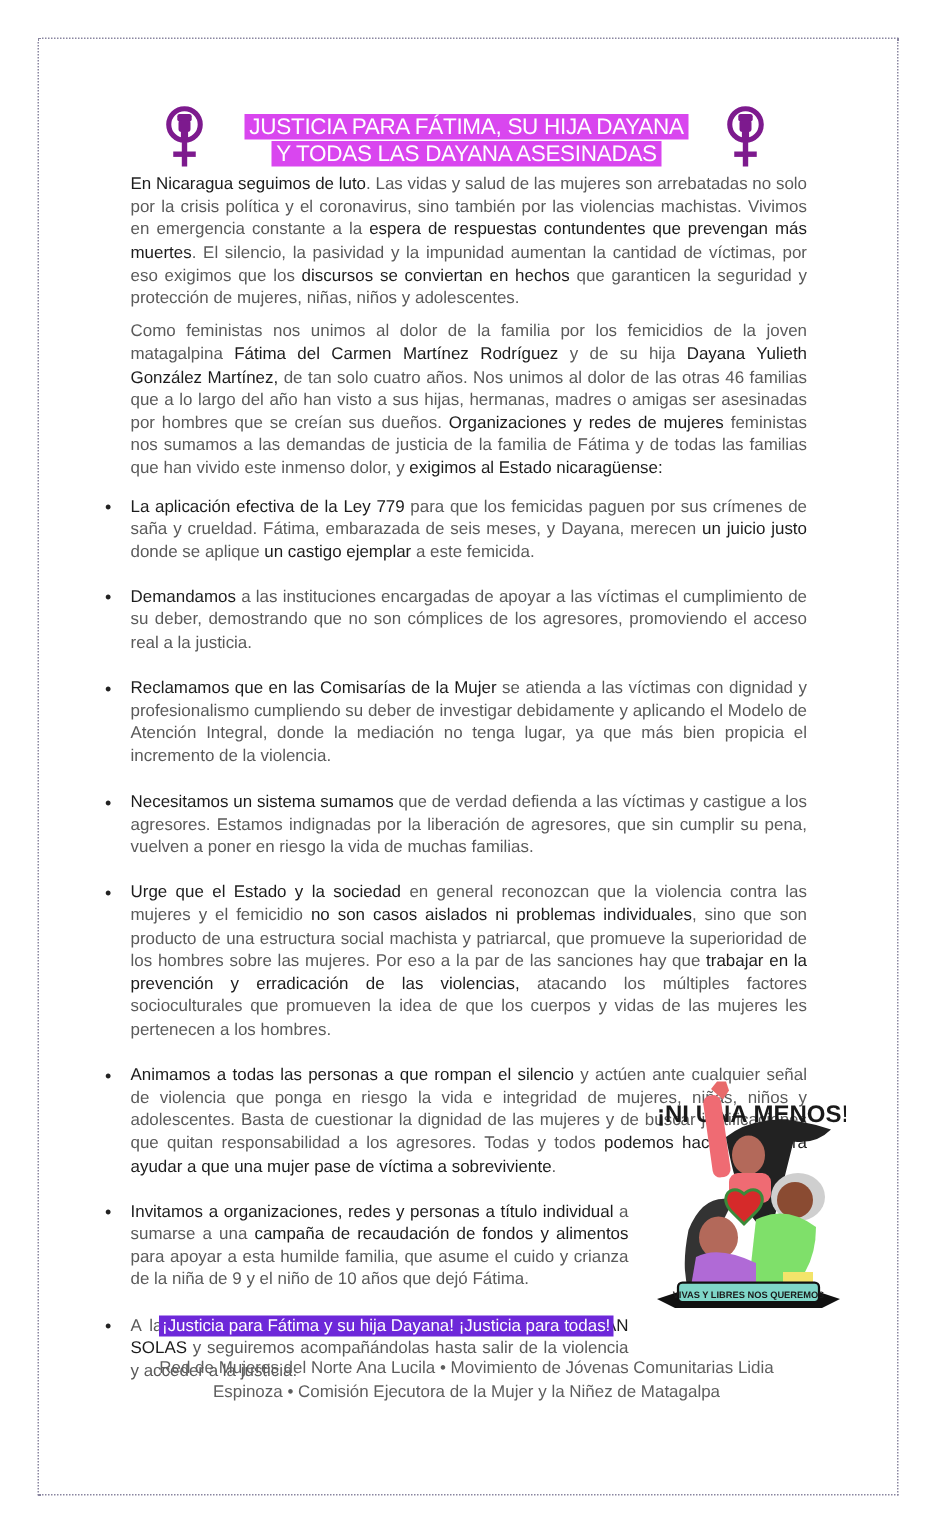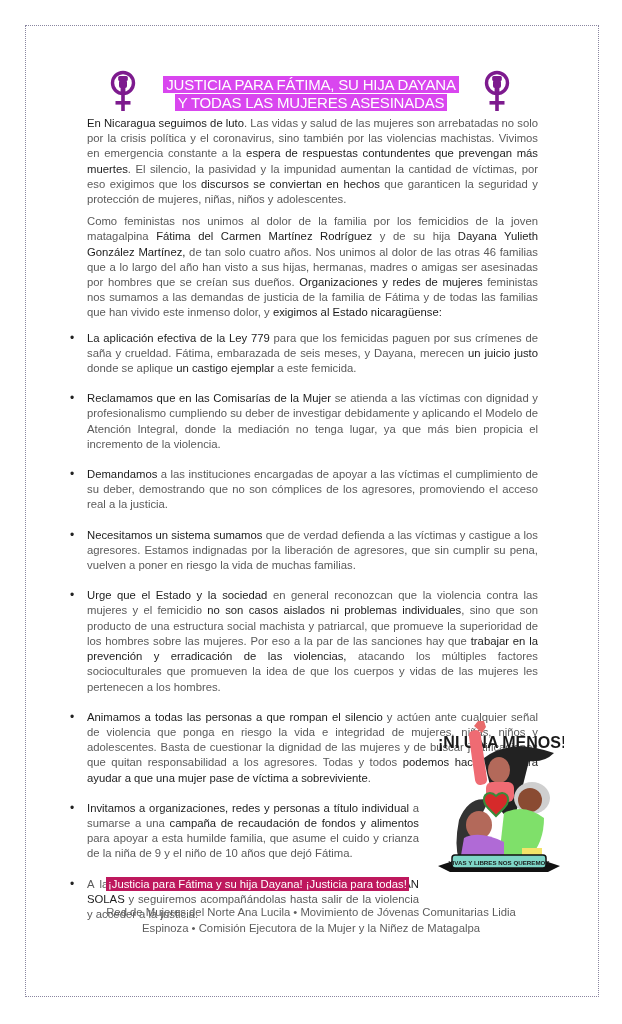--- a/index.html
+++ b/index.html
@@ -17,21 +17,21 @@
   .content { position: absolute; left: 87px; top: 116px; width: 451px;
          font-size: 11.3px; line-height: 15.2px; text-align: justify; }
   .content p { margin: 0 0 7px 0; }
   b { color: #1c1c1c; font-weight: normal; }
   ul.demands { list-style: none; margin: 0; padding: 0; }
   ul.demands li { position: relative; margin: 0 0 15px 0; }
   ul.demands li::before { content: "\2022"; position: absolute; left: -17px; top: 0; color: #222; font-size: 12px; }
   .narrow { width: 332px; }
   .poster { position: absolute; left: 434px; top: 718px; width: 130px; height: 168px; }
   .closing { position: absolute; left: 106px; top: 877px; font-size: 11.3px; line-height: 15px; }
-  .closing span { background: #be185d; color: #ffffff; padding: 1px 2px; }
+  .closing span { background: #6d28d9; color: #ffffff; padding: 1px 2px; }
   .footer { position: absolute; left: 80px; top: 905px; width: 462px; text-align: center;
          font-size: 11.3px; line-height: 15.5px; color: #5e5e5e; }
 </style>
 </head>
 <body>
 
 <div class="page-border"></div>
 
 <svg class="venus-icon left" viewBox="0 0 26 42">
   <circle cx="13" cy="13" r="10.5" fill="none" stroke="#7d1a8e" stroke-width="3.4"></circle>
@@ -46,30 +46,30 @@
   <circle cx="13" cy="13" r="10.5" fill="none" stroke="#7d1a8e" stroke-width="3.4"></circle>
   <rect x="8.2" y="6" width="9.6" height="5" rx="1.5" fill="#7d1a8e"></rect>
   <rect x="9" y="10" width="8" height="8" rx="2" fill="#7d1a8e"></rect>
   <rect x="10.6" y="17" width="4.8" height="5" fill="#7d1a8e"></rect>
   <rect x="11.2" y="23" width="3.6" height="18" fill="#7d1a8e"></rect>
   <rect x="5.5" y="31" width="15" height="3.6" fill="#7d1a8e"></rect>
 </svg>
 
 <div class="title">
   <span class="hl">JUSTICIA PARA FÁTIMA, SU HIJA DAYANA</span><br>
-  <span class="hl">Y TODAS LAS MUJERES ASESINADAS</span>
+  <span class="hl">Y TODAS LAS DAYANA ASESINADAS</span>
 </div>
 
 <div class="content">
   <p><b>En Nicaragua seguimos de luto</b><span>. Las vidas y salud de las mujeres son arrebatadas no solo por la crisis política y el coronavirus, sino también por las violencias machistas. Vivimos en emergencia constante a la </span><b>espera de respuestas contundentes que prevengan más muertes</b><span>. El silencio, la pasividad y la impunidad aumentan la cantidad de víctimas, por eso exigimos que los </span><b>discursos se conviertan en hechos</b><span> que garanticen la seguridad y protección de mujeres, niñas, niños y adolescentes.</span></p>
   <p><span>Como feministas nos unimos al dolor de la familia por los femicidios de la joven matagalpina </span><b>Fátima del Carmen Martínez Rodríguez</b><span> y de su hija </span><b>Dayana Yulieth González Martínez,</b><span> de tan solo cuatro años. Nos unimos al dolor de las otras 46 familias que a lo largo del año han visto a sus hijas, hermanas, madres o amigas ser asesinadas por hombres que se creían sus dueños. </span><b>Organizaciones y redes de mujeres</b><span> feministas nos sumamos a las demandas de justicia de la familia de Fátima y de todas las familias que han vivido este inmenso dolor, y </span><b>exigimos al Estado nicaragüense:</b></p>
   <ul class="demands" style="margin-top:10px;">
     <li><b>La aplicación efectiva de la Ley 779</b><span> para que los femicidas paguen por sus crímenes de saña y crueldad. Fátima, embarazada de seis meses, y Dayana, merecen </span><b>un juicio justo</b><span> donde se aplique </span><b>un castigo ejemplar</b><span> a este femicida.</span></li>
+    <li><b>Demandamos</b><span> a las instituciones encargadas de apoyar a las víctimas el cumplimiento de su deber, demostrando que no son cómplices de los agresores, promoviendo el acceso real a la justicia.</span></li>
     <li><b>Reclamamos que en las Comisarías de la Mujer</b><span> se atienda a las víctimas con dignidad y profesionalismo cumpliendo su deber de investigar debidamente y aplicando el Modelo de Atención Integral, donde la mediación no tenga lugar, ya que más bien propicia el incremento de la violencia.</span></li>
-    <li><b>Demandamos</b><span> a las instituciones encargadas de apoyar a las víctimas el cumplimiento de su deber, demostrando que no son cómplices de los agresores, promoviendo el acceso real a la justicia.</span></li>
     <li><b>Necesitamos un sistema sumamos</b><span> que de verdad defienda a las víctimas y castigue a los agresores. Estamos indignadas por la liberación de agresores, que sin cumplir su pena, vuelven a poner en riesgo la vida de muchas familias.</span></li>
     <li><b>Urge que el Estado y la sociedad</b><span> en general reconozcan que la violencia contra las mujeres y el femicidio </span><b>no son casos aislados ni problemas individuales</b><span>, sino que son producto de una estructura social machista y patriarcal, que promueve la superioridad de los hombres sobre las mujeres. Por eso a la par de las sanciones hay que </span><b>trabajar en la prevención y erradicación de las violencias,</b><span> atacando los múltiples factores socioculturales que promueven la idea de que los cuerpos y vidas de las mujeres les pertenecen a los hombres.</span></li>
     <li><b>Animamos a todas las personas a que rompan el silencio</b><span> y actúen ante cualquier señal de violencia que ponga en riesgo la vida e integridad de mujeres, niñas, niños y adolescentes. Basta de cuestionar la dignidad de las mujeres y de buscar justificaciones que quitan responsabilidad a los agresores. Todas y todos </span><b>podemos hacer algo para ayudar a que una mujer pase de víctima a sobreviviente</b><span>.</span></li>
     <li class="narrow"><b>Invitamos a organizaciones, redes y personas a título individual</b><span> a sumarse a una </span><b>campaña de recaudación de fondos y alimentos</b><span> para apoyar a esta humilde familia, que asume el cuido y crianza de la niña de 9 y el niño de 10 años que dejó Fátima.</span></li>
     <li class="narrow"><span>A las castigo que viven violencia les decimos que </span><b>NO ESTÁN SOLAS</b><span> y seguiremos acompañándolas hasta salir de la violencia y acceder a la justicia.</span></li>
   </ul>
 </div>
 
 <svg class="poster" viewBox="0 0 130 168">
   <text x="4" y="30" font-family="Liberation Sans, sans-serif" font-weight="bold" font-size="16" fill="#1a1a1a">¡NI UNA MENOS!</text>

